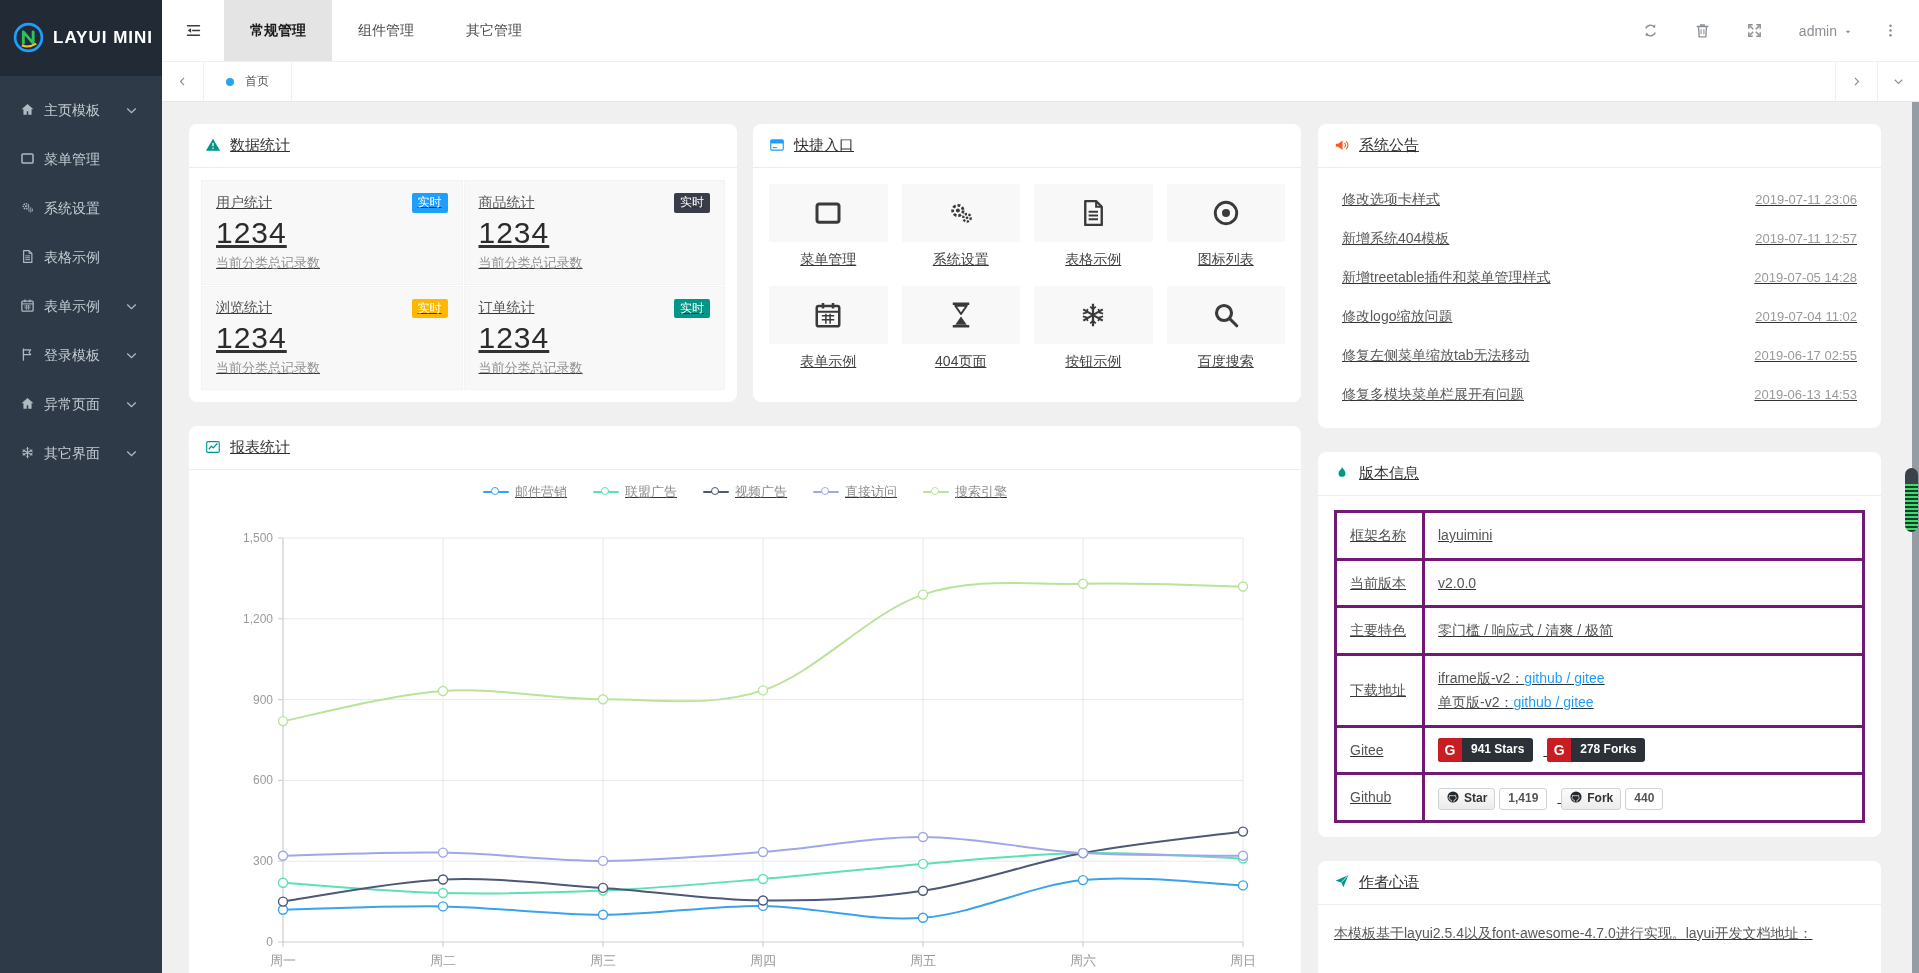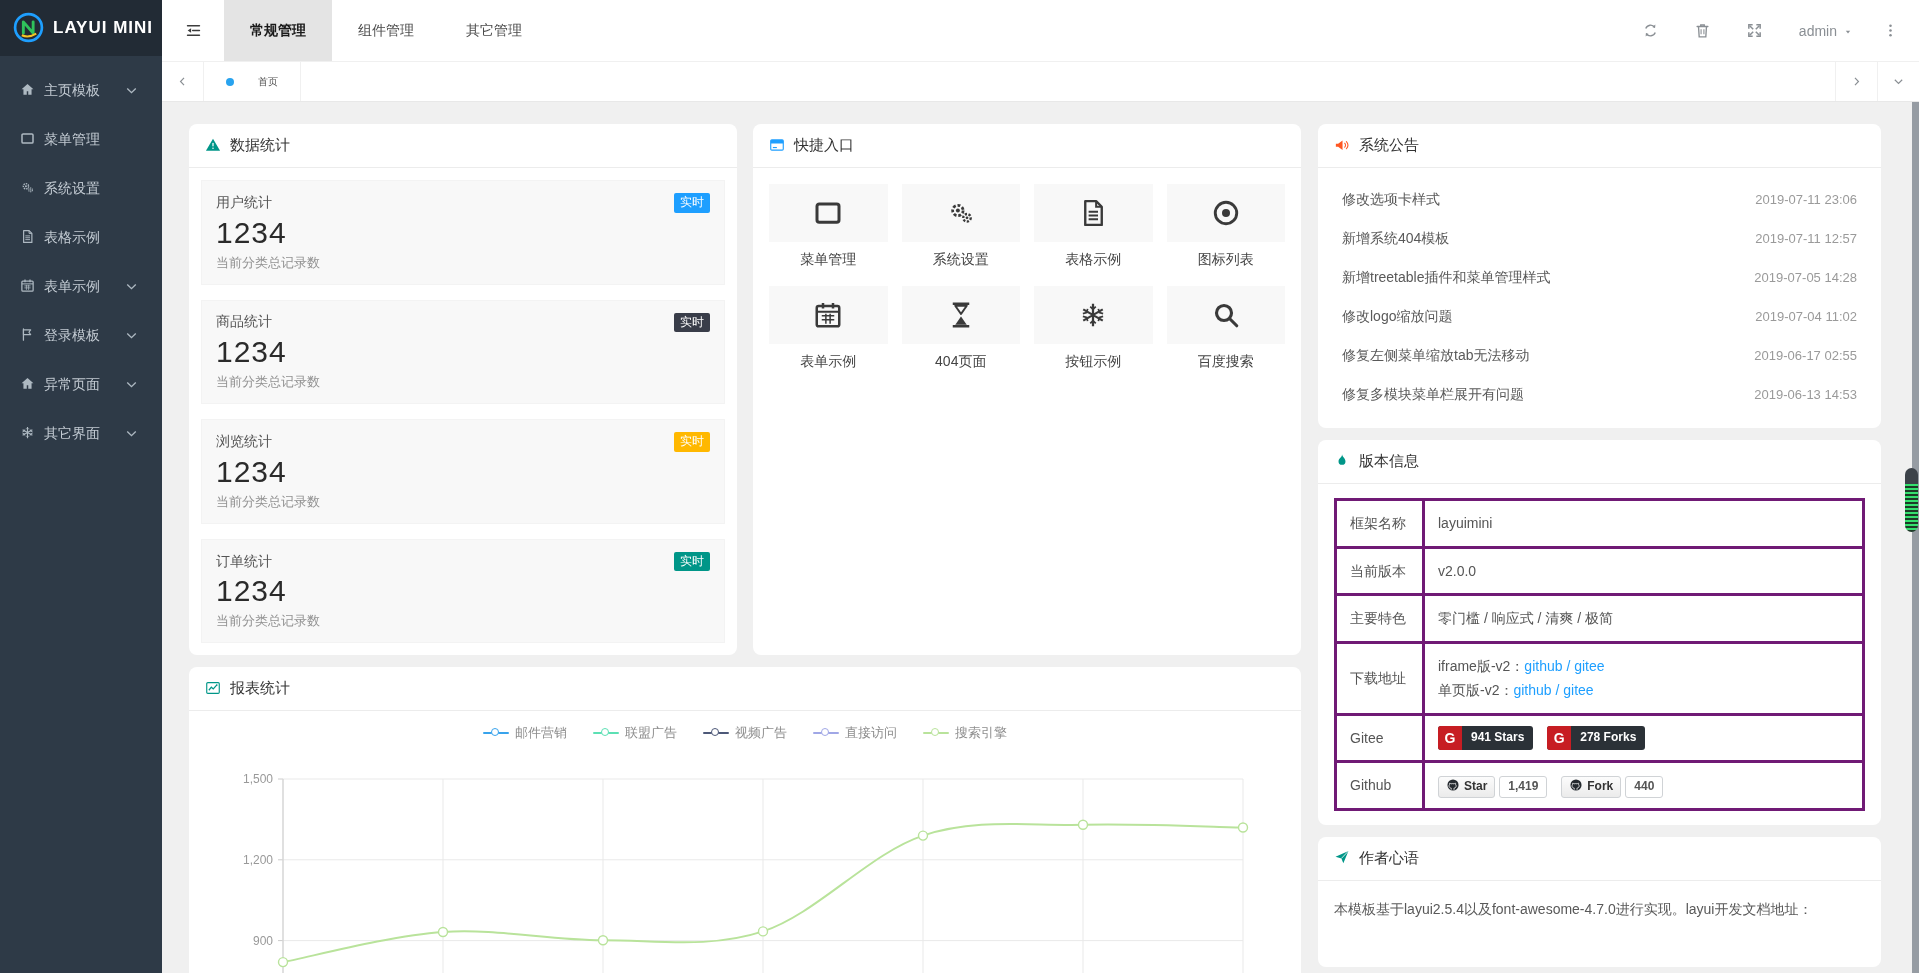--- a/index.html
+++ b/index.html
@@ -3,21 +3,21 @@
 <meta charset="utf-8">
 <style>
   * { margin:0; padding:0; box-sizing:border-box; }
   html,body { width:1919px; height:973px; overflow:hidden; }
   body { font-family:"Liberation Sans","DejaVu Sans",sans-serif; background:#f0f0f0; color:#333; }
   .app { display:flex; width:100%; height:100%; }
   .ic { width:1em; height:1em; display:inline-block; vertical-align:-0.12em; fill:none; stroke:currentColor; }
 
   
   .sidebar { width:162px; background:#2e3a47; flex:none; display:flex; flex-direction:column; }
-  .logo { height:56px; background:#222b35; display:flex; align-items:center; padding:0 12px; gap:8px; flex:none; }
+  .logo { height:76px; background:#222b35; display:flex; align-items:center; padding:0 12px; gap:8px; flex:none; }
   .logo-title { color:#fff; font-weight:bold; font-size:17px; letter-spacing:1px; white-space:nowrap; }
   .side-nav { padding-top:10px; }
   .side-item { position:relative; height:49px; display:flex; align-items:center; padding:0 20px; color:#c3cbd3; font-size:14px; cursor:pointer; }
   .side-item .ic { font-size:15px; margin-right:9px; color:#aeb9c2; }
   .side-item .chev { position:absolute; right:14px; font-size:11px; color:#8b97a2; }
 
   
   .main { flex:1; display:flex; flex-direction:column; min-width:0; }
   .topbar { height:62px; background:#fff; border-bottom:1px solid #f0f0f0; display:flex; align-items:center; flex:none; }
   .collapse-btn { width:62px; height:100%; display:flex; align-items:center; justify-content:center; font-size:19px; color:#3c3c3c; cursor:pointer; }
@@ -26,37 +26,37 @@
   .top-nav-item.active { background:#e4e4e4; color:#1a1a1a; font-weight:bold; }
   .top-right { margin-left:auto; display:flex; align-items:center; gap:8px; padding-right:14px; }
   .top-act { width:44px; height:62px; display:flex; align-items:center; justify-content:center; color:#8a8f94; font-size:17px; cursor:pointer; }
   .user-drop { display:flex; align-items:flex-end; gap:6px; color:#8a8f94; font-size:14px; padding:0 14px; cursor:pointer; }
   .user-drop .ic { font-size:10px; }
 
   
   .tabbar { height:40px; background:#fff; border-bottom:1px solid #e8e8e8; display:flex; align-items:stretch; flex:none; }
   .tab-arrow { width:42px; display:flex; align-items:center; justify-content:center; color:#8a8f94; font-size:13px; border-right:1px solid #f0f0f0; cursor:pointer; }
   .tab-arrow.rt { border-right:none; border-left:1px solid #f0f0f0; }
-  .tab-item { display:flex; align-items:center; gap:24px; padding:0 22px; font-size:10px; color:#555; border-right:1px solid #f0f0f0; cursor:pointer; }
+  .tab-item { display:flex; align-items:center; gap:11px; padding:0 22px; font-size:12px; color:#555; border-right:1px solid #f0f0f0; cursor:pointer; }
   .tab-dot { width:8px; height:8px; border-radius:50%; background:#28a3ef; }
   .tab-fill { flex:1; }
 
   
   .content { flex:1; overflow:hidden; padding:22px 38px 0 27px; display:flex; gap:17px; align-items:flex-start; }
   .col-left { width:1112px; flex:none; }
   .col-right { flex:1; min-width:0; }
   .row-2 { display:flex; gap:16px; }
   .row-2 > .card { flex:1; }
-  .card { background:#fff; border-radius:8px; margin-bottom:12px; }
+  .card { background:#fff; border-radius:8px; margin-bottom:24px;text-decoration:underline; }
   .card-head { height:44px; display:flex; align-items:center; padding:0 16px; border-bottom:1px solid #ececec; font-size:15px; color:#333; }
   .card-head .ic { margin-right:9px; font-size:16px; }
   .t-green { color:#009688; } .t-blue { color:#1E9FFF; } .t-orange { color:#FF5722; }
 
   
-  .stat-grid { padding:12px; display:grid; grid-template-columns:1fr; gap:15px; }
+  .stat-grid { padding:12px; display:grid; grid-template-columns:1fr 1fr; gap:1px; }
   .stat-box { background:#f8f8f8; border:1px solid #f3f3f3; padding:12px 14px; min-height:103px; }
   .stat-top { display:flex; justify-content:space-between; align-items:center; }
   .stat-label { font-size:14px; color:#555; }
   .badge { color:#fff; font-size:12px; padding:2px 6px; border-radius:2px; line-height:1.3; }
   .stat-num { font-size:30px; color:#2b2b2b; margin:3px 0 4px; letter-spacing:1px; }
   .stat-cap { font-size:13px; color:#919191; }
 
   
   .quick-grid { padding:16px 16px 2px; display:grid; grid-template-columns:repeat(4,1fr); column-gap:14px; }
   .quick-item { text-align:center; cursor:pointer; }

